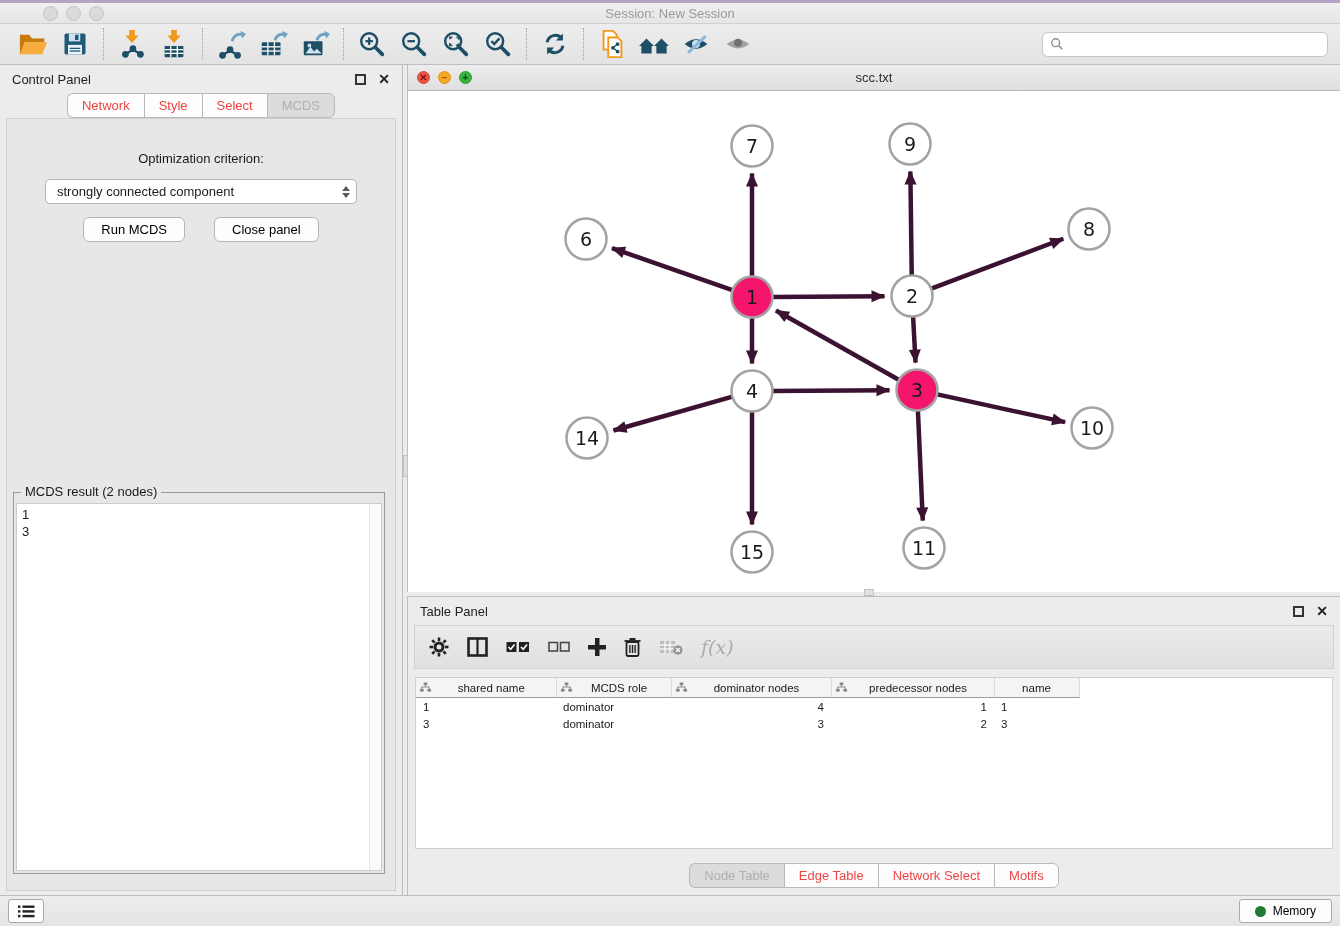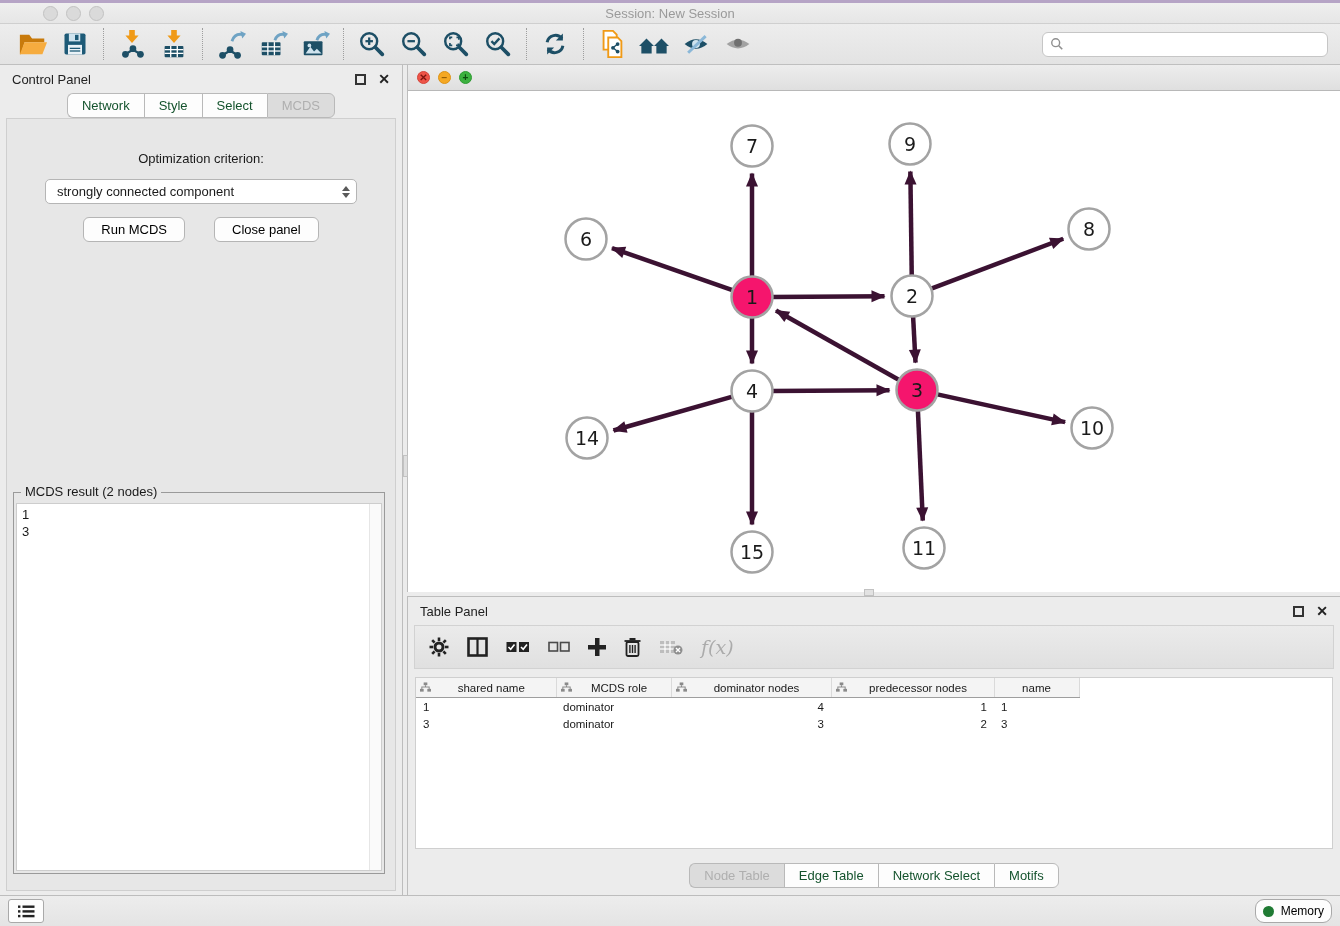--- a/index.html
+++ b/index.html
@@ -23,21 +23,21 @@
   .search input{border:none;outline:none;flex:1;font-size:13px;background:transparent;min-width:0}
 
   
   .phead{height:28px;display:flex;align-items:center;padding:0 12px;font-size:13px;color:#222}
   .phead .sp{flex:1}
   .floatbtn{width:11px;height:11px;border:2px solid #333;background:transparent;padding:0;margin-right:12px;cursor:pointer}
   .xbtn{background:none;border:none;font-size:14px;font-weight:700;color:#222;padding:0;cursor:pointer;line-height:1}
 
   .cpanel{position:absolute;top:65px;left:0;width:403px;bottom:30px;background:#ECECEC;border-right:1px solid #BDBDBD;box-sizing:border-box}
   .tabrow{display:flex;justify-content:center;position:relative;z-index:2}
-  .tab{font-size:13px;padding:4px 14px;background:#FDFDFD;border:1px solid #B9B9B9;border-right:none;color:#14532d;cursor:pointer}
+  .tab{font-size:13px;padding:4px 14px;background:#FDFDFD;border:1px solid #B9B9B9;border-right:none;color:#ef4444;cursor:pointer}
   .tab:first-child{border-radius:6px 0 0 6px}
   .tab:last-child{border-radius:0 6px 6px 0;border-right:1px solid #B9B9B9}
   .tab.active{background:#DCDCDC;color:#AFAFAF}
   .cbody{position:absolute;top:53px;left:6px;right:6px;bottom:5px;background:#E7E7E7;border:1px solid #CFCFCF}
   .optlabel{text-align:center;margin-top:32px;font-size:13px}
   .select{margin:13px auto 0;width:312px;height:25px;background:#fff;border:1px solid #B5B5B5;border-radius:5px;
           display:flex;align-items:center;padding:0 6px 0 11px;font-size:13px;box-sizing:border-box;cursor:pointer}
   .step{margin-left:auto;display:flex;flex-direction:column;gap:2px;align-items:center}
   .step .up{width:0;height:0;border-left:4px solid transparent;border-right:4px solid transparent;border-bottom:5px solid #5a5a5a}
   .step .dn{width:0;height:0;border-left:4px solid transparent;border-right:4px solid transparent;border-top:5px solid #5a5a5a}
@@ -79,21 +79,21 @@
   table.dt td{height:17px;padding:0 7px;white-space:nowrap;overflow:hidden}
   td.ra{text-align:right}
   td.ra2{text-align:right;padding-right:9px}
 
   .btabs{position:absolute;bottom:8px;left:0;right:0;display:flex;justify-content:center}
 
   
   .statusbar{position:absolute;bottom:0;left:0;right:0;height:30px;background:linear-gradient(#EDEDED,#E4E4E4);border-top:1px solid #BDBDBD}
   .sbtnl{position:absolute;left:8px;top:3px;width:36px;height:24px;background:#FDFDFD;border:1px solid #A9A9A9;border-radius:3px;
          display:flex;align-items:center;justify-content:center;cursor:pointer}
-  .membtn{position:absolute;right:8px;top:3px;height:24px;padding:0 7px;background:#FDFDFD;border:1px solid #A9A9A9;border-radius:9px;
+  .membtn{position:absolute;right:8px;top:3px;height:24px;padding:0 15px;background:#FDFDFD;border:1px solid #A9A9A9;border-radius:3px;
           display:flex;align-items:center;gap:7px;font-size:12px;cursor:pointer}
   .dot{width:11px;height:11px;border-radius:50%;background:#1F7A33}
 </style>
 </head>
 <body>
 
 <div class="titlebar">
   <span class="glight"></span>
   <span class="glight"></span>
   <span class="glight"></span>
@@ -295,20 +295,21 @@
       </div>
     </div>
   </div>
 </div>
 
 <div class="netwin">
   <div class="ntitle">
     <span class="tl red">✕</span>
     <span class="tl yel">−</span>
     <span class="tl grn">+</span>
+    <span class="wtitle">scc.txt</span>
   </div>
   <div class="ncanvas">
     <svg id="graph-svg" viewBox="0 0 932 502" preserveAspectRatio="xMidYMid meet">
         <defs>
           <marker id="arr" viewBox="0 0 16 14" refX="14" refY="7" markerWidth="16" markerHeight="14" markerUnits="userSpaceOnUse" orient="auto">
             <path d="M1,1 L15,7 L1,13 Z" fill="#3B1232"></path>
           </marker>
         </defs>
         <line x1="344" y1="188.5" x2="344" y2="83.5" stroke="#3B1232" stroke-width="4.5" marker-end="url(#arr)"></line>
         <line x1="326.5353424707727" y1="200.89789074280012" x2="203.96097740831084" y2="158.07070294989174" stroke="#3B1232" stroke-width="4.5" marker-end="url(#arr)"></line>

